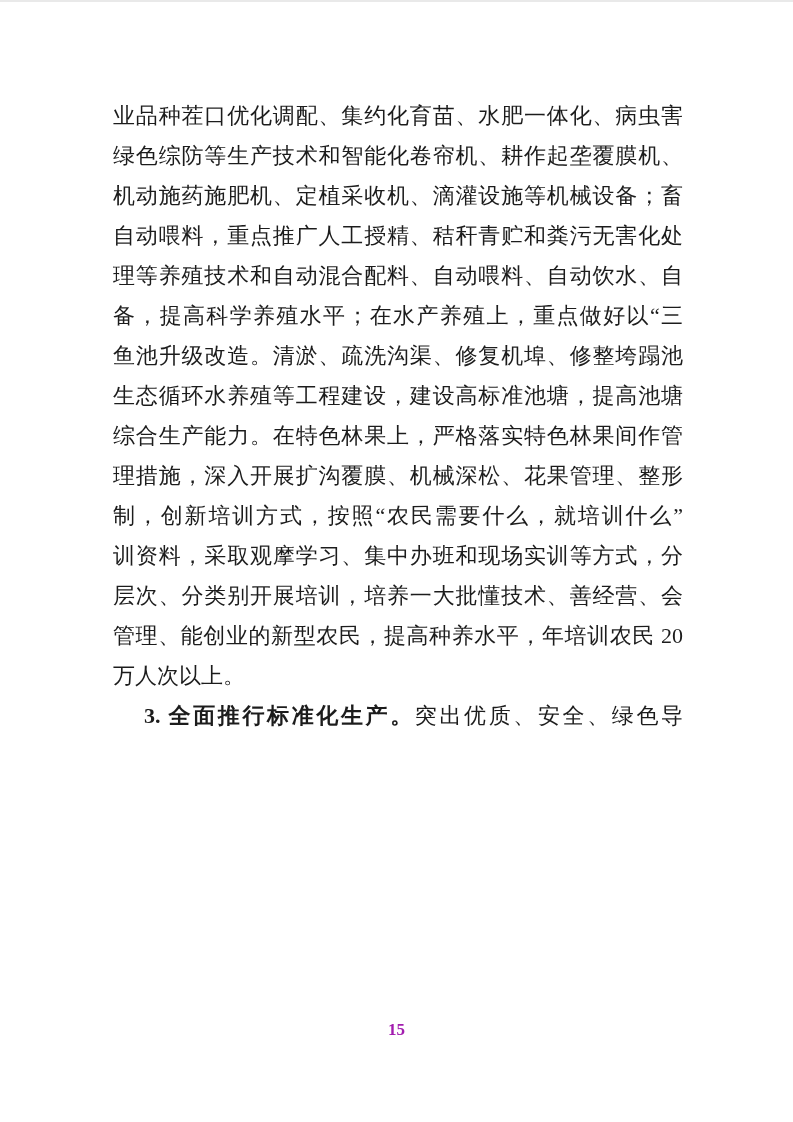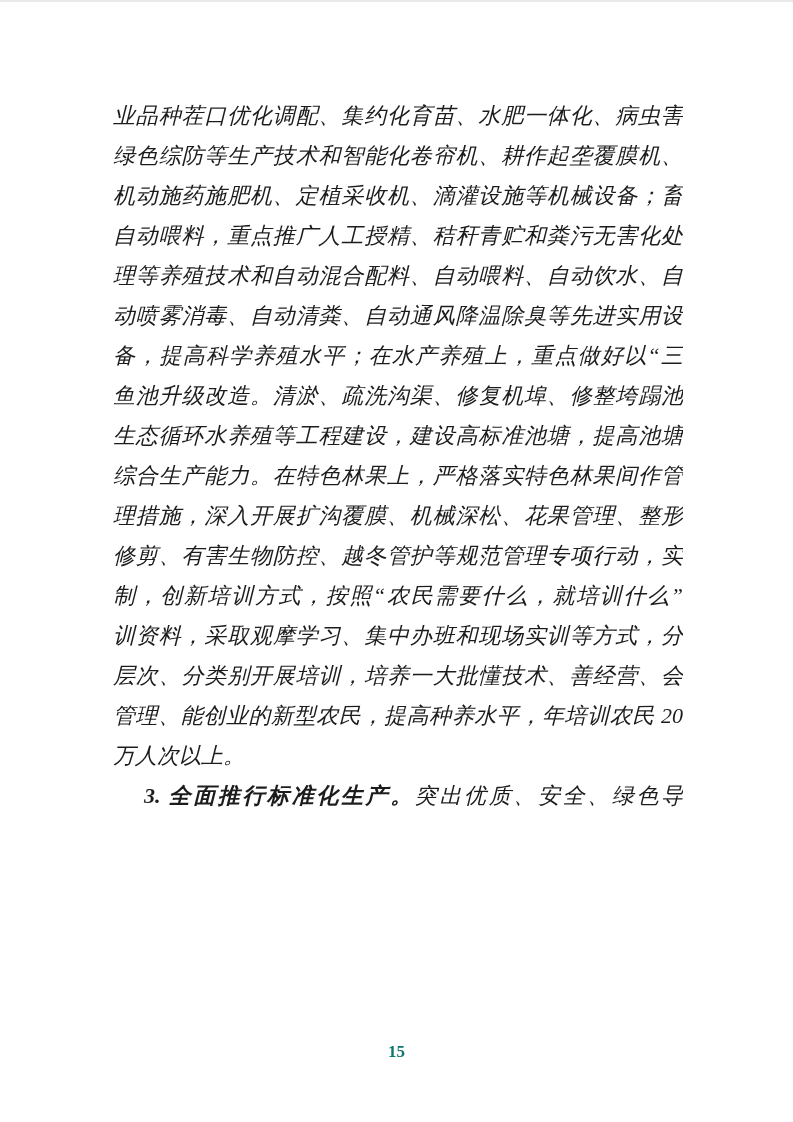--- a/index.html
+++ b/index.html
@@ -31,62 +31,58 @@
     color: #1c1c1c;
   }
   .line {
     font-size: 22px;
     line-height: 40px;
     height: 40px;
     overflow: hidden;
     text-align: justify;
     text-align-last: justify;
     text-justify: inter-character;
-    font-style: italic;
   }
   .line.last {
     text-align: center;
     text-align-last: left;
   }
   .line.indent {
     text-indent: 31px;
   }
   .seg { font-weight: normal; margin-top: 29px; }
   .seg-bold { font-weight: 700; }
   .page-number {
     position: absolute;
     top: 1020px;
     left: 0;
     width: 793px;
     text-align: center;
     font-size: 17px;
     font-weight: 700;
-    color: #0f766e;
+    color: #a21caf;
     line-height: 20px;
-    margin-top: 22px;
   }
 </style>
 </head>
 <body>
 
 <div class="page">
   <div class="page-top-edge"></div>
   <div class="text-body">
       <div class="line">业品种茬口优化调配、集约化育苗、水肥一体化、病虫害</div>
       <div class="line">绿色综防等生产技术和智能化卷帘机、耕作起垄覆膜机、</div>
       <div class="line">机动施药施肥机、定植采收机、滴灌设施等机械设备；畜</div>
       <div class="line">自动喂料，重点推广人工授精、秸秆青贮和粪污无害化处</div>
       <div class="line">理等养殖技术和自动混合配料、自动喂料、自动饮水、自</div>
-      <div class="line">动喷雾消毒、自动清粪、自动通风降温除臭等先进实用设</div>
       <div class="line">备，提高科学养殖水平；在水产养殖上，重点做好以“三</div>
       <div class="line">鱼池升级改造。清淤、疏洗沟渠、修复机埠、修整垮蹋池</div>
       <div class="line">生态循环水养殖等工程建设，建设高标准池塘，提高池塘</div>
       <div class="line">综合生产能力。在特色林果上，严格落实特色林果间作管</div>
       <div class="line">理措施，深入开展扩沟覆膜、机械深松、花果管理、整形</div>
-      <div class="line">修剪、有害生物防控、越冬管护等规范管理专项行动，实</div>
       <div class="line">制，创新培训方式，按照“农民需要什么，就培训什么”</div>
       <div class="line">训资料，采取观摩学习、集中办班和现场实训等方式，分</div>
       <div class="line">层次、分类别开展培训，培养一大批懂技术、善经营、会</div>
       <div class="line">管理、能创业的新型农民，提高种养水平，年培训农民 20</div>
       <div class="line last">万人次以上。</div>
       <div class="line indent"><span class="seg seg-bold">3. 全面推行标准化生产。</span><span class="seg">突出优质、安全、绿色导</span></div>
     </div>
   <div class="page-number">15</div>
 </div>
 

